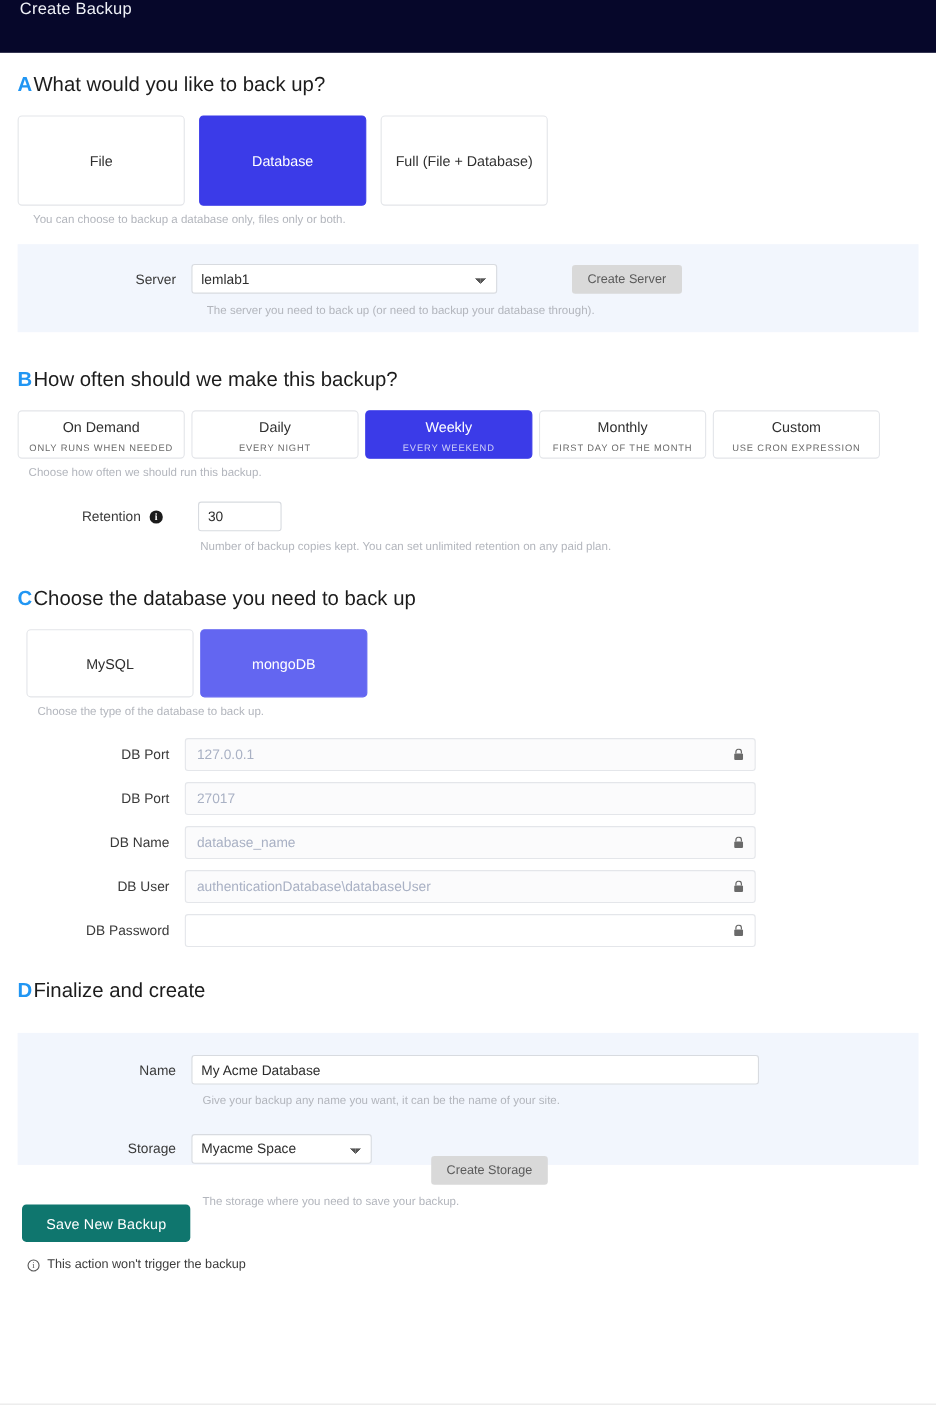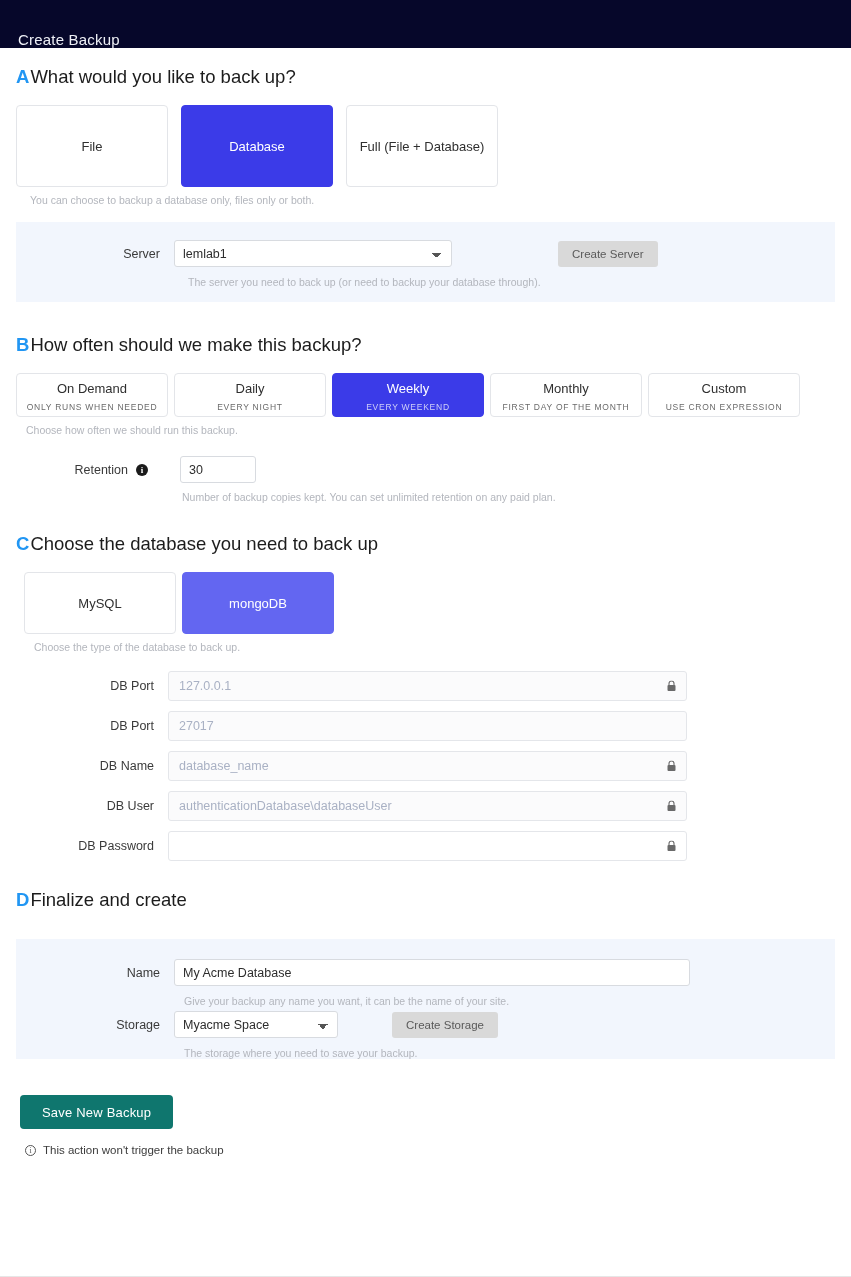--- a/index.html
+++ b/index.html
@@ -11,21 +11,21 @@
     font-family: "Liberation Sans", sans-serif;
     color: #2b2b2b;
     overflow: hidden;
   }
 
   
   .topbar {
     height: 48px;
     background: #06072a;
     display: flex;
-    align-items: flex-end;
+    align-items: flex-start;
     padding: 0 18px;
   }
   .topbar-title {
     color: #eef0f6;
     font-size: 15px;
     letter-spacing: .2px;
   }
 
   
   .page { padding: 0 16px; }
@@ -136,21 +136,21 @@
       linear-gradient(45deg, transparent 50%, #555 50%),
       linear-gradient(135deg, #555 50%, transparent 50%);
     background-position: calc(100% - 14px) 12px, calc(100% - 9px) 12px;
     background-size: 5px 5px, 5px 5px;
     background-repeat: no-repeat;
     padding-right: 24px;
   }
 
   .server-select { width: 278px; }
   .ghost-btn {
-    margin-left: 106px;
+    margin-left: 68px;
     background: #d9d9d9;
     border: none;
     border-radius: 3px;
     color: #5a5a5a;
     font-size: 11.5px;
     font-family: "Liberation Sans", sans-serif;
     height: 26px;
     padding: 0 14px;
     cursor: pointer;
   }
@@ -221,21 +221,21 @@
     right: 11px;
     top: 50%;
     transform: translateY(-50%);
     width: 9px; height: 11px;
     pointer-events: none;
   }
 
   
   .name-input { width: 516px; height: 30px; }
   .storage-select { width: 164px; }
-  .storage-btn { margin-left: 54px; }
+  .storage-btn { margin-left: 54px; margin-top: 40px; }
   .panel-d .panel-helper { margin-left: 168px; }
 
   .save-wrap { margin-top: 36px; padding-left: 4px; }
   .save-btn {
     background: #0f766e;
     border: none;
     border-radius: 4px;
     color: #ffffff;
     font-size: 13px;
     font-family: "Liberation Sans", sans-serif;

